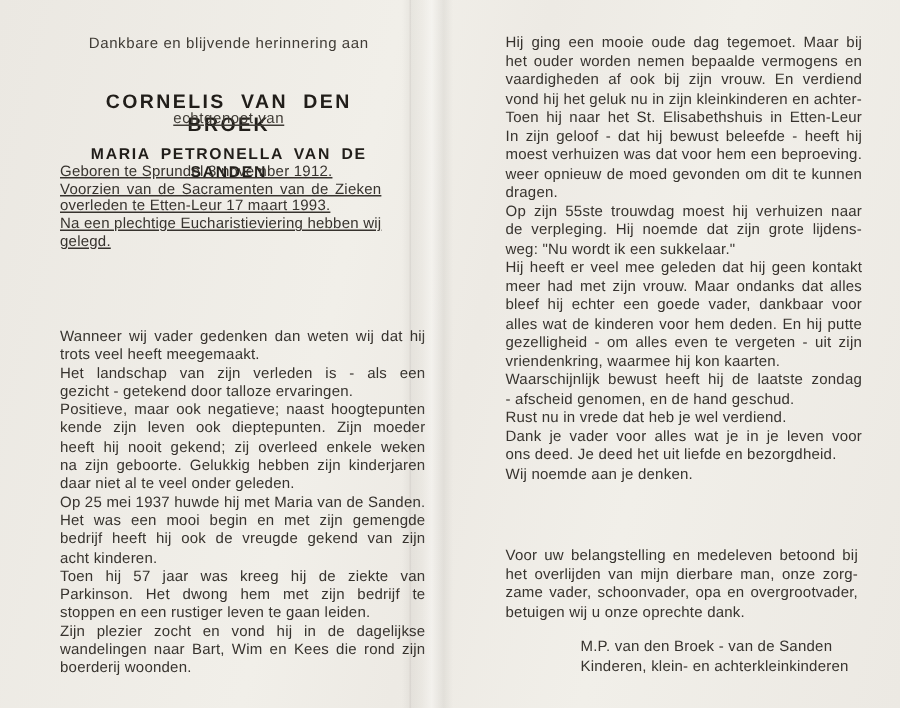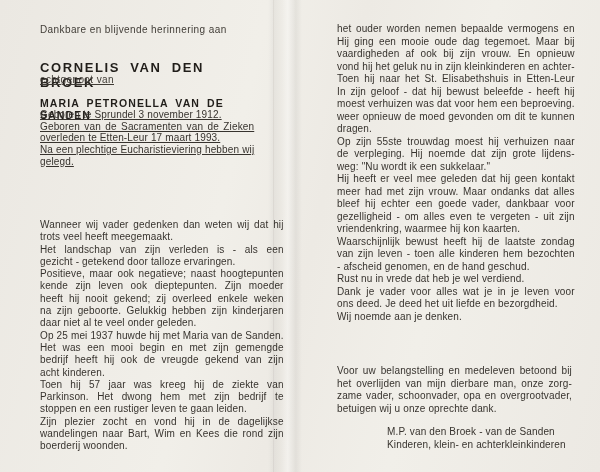--- a/index.html
+++ b/index.html
@@ -12,21 +12,21 @@
   }
   .scan { position:absolute; inset:0; }
   .fold {
     position:absolute; top:0; left:268px; width:34px; height:472px;
     background:linear-gradient(90deg,rgba(0,0,0,0) 0%,rgba(0,0,0,0.045) 18%,rgba(0,0,0,0.015) 38%,rgba(255,255,255,0.30) 58%,rgba(0,0,0,0.05) 82%,rgba(0,0,0,0) 100%);
   }
   .edge-line { position:absolute; top:0; width:1px; height:472px; background:rgba(60,55,48,0.06); }
   .page { position:absolute; top:0; font-size:10px; }
   .page-left  { left:40px;  width:254px; }
   .page-right { left:337px; width:235px; }
-  .heading-block { position:absolute; left:0; width:225px; text-align:left; }
+  .heading-block { position:absolute; left:0; width:225px; text-align:center; }
   .intro    { top:24px; letter-spacing:0.4px; color:#403c36; }
   .name     { top:60px; font-weight:bold; font-size:13px; letter-spacing:1.6px; word-spacing:5px; color:#211e1a; }
   .relation { top:74px; letter-spacing:0.4px; color:#403c36;text-decoration:underline; }
   .spouse   { top:97px; font-weight:bold; font-size:10.5px; letter-spacing:1.1px; word-spacing:3px; color:#211e1a; }
   .para { width:100%; }
   .line { white-space:nowrap; text-align:justify; text-align-last:justify; letter-spacing:0.15px; }
   .para .line:last-child { text-align-last:left; }
   .dates-block  { position:absolute; top:109px; left:0; line-height:11.7px;text-decoration:underline; }
   .memoir-left  { position:absolute; top:219px; left:0; line-height:12.3px; }
   .memoir-right { position:absolute; top:23px;  left:0; line-height:12.5px; }
@@ -43,21 +43,21 @@
     <div class="heading-block intro">Dankbare en blijvende herinnering aan</div>
     <div class="heading-block name">CORNELIS VAN DEN BROEK</div>
     <div class="heading-block relation">echtgenoot van</div>
     <div class="heading-block spouse">MARIA PETRONELLA VAN DE SANDEN</div>
 
     <div class="dates-block">
       <div class="para">
           <div class="line">Geboren te Sprundel 3 november 1912.</div>
         </div>
       <div class="para">
-          <div class="line">Geboren van de Sacramenten van de Zieken</div>
+          <div class="line">Voorzien van de Sacramenten van de Zieken</div>
           <div class="line">overleden te Etten-Leur 17 maart 1993.</div>
         </div>
       <div class="para">
           <div class="line">Na een plechtige Eucharistieviering hebben wij</div>
           <div class="line">gelegd.</div>
         </div>
     </div>
 
     <div class="memoir-left">
       <div class="para">
@@ -93,47 +93,47 @@
         </div>
     </div>
   </div>
 
   <div class="fold"></div>
   <div class="edge-line" style="left:273px;"></div>
 
   <div class="page page-right">
     <div class="memoir-right">
       <div class="para">
+          <div class="line">Hij ging een mooie oude dag tegemoet. Maar bij</div>
           <div class="line">het ouder worden nemen bepaalde vermogens en</div>
-          <div class="line">Hij ging een mooie oude dag tegemoet. Maar bij</div>
-          <div class="line">vaardigheden af ook bij zijn vrouw. En opnieuw</div>
+          <div class="line">vaardigheden af ook bij zijn vrouw. En verdiend</div>
           <div class="line">vond hij het geluk nu in zijn kleinkinderen en achter-</div>
         </div>
       <div class="para">
           <div class="line">Toen hij naar het St. Elisabethshuis in Etten-Leur</div>
           <div class="line">In zijn geloof - dat hij bewust beleefde - heeft hij</div>
           <div class="line">moest verhuizen was dat voor hem een beproeving.</div>
           <div class="line">weer opnieuw de moed gevonden om dit te kunnen</div>
           <div class="line">dragen.</div>
         </div>
       <div class="para">
           <div class="line">Op zijn 55ste trouwdag moest hij verhuizen naar</div>
           <div class="line">de verpleging. Hij noemde dat zijn grote lijdens-</div>
           <div class="line">weg: "Nu wordt ik een sukkelaar."</div>
         </div>
       <div class="para">
           <div class="line">Hij heeft er veel mee geleden dat hij geen kontakt</div>
           <div class="line">meer had met zijn vrouw. Maar ondanks dat alles</div>
           <div class="line">bleef hij echter een goede vader, dankbaar voor</div>
+          <div class="line">alles wat de kinderen voor hem deden. En hij putte</div>
           <div class="line">gezelligheid - om alles even te vergeten - uit zijn</div>
           <div class="line">vriendenkring, waarmee hij kon kaarten.</div>
         </div>
       <div class="para">
           <div class="line">Waarschijnlijk bewust heeft hij de laatste zondag</div>
-          <div class="line">van zijn leven - toen alle kinderen hem bezochten</div>
           <div class="line">- afscheid genomen, en de hand geschud.</div>
         </div>
       <div class="para">
           <div class="line">Rust nu in vrede dat heb je wel verdiend.</div>
         </div>
       <div class="para">
           <div class="line">Dank je vader voor alles wat je in je leven voor</div>
           <div class="line">ons deed. Je deed het uit liefde en bezorgdheid.</div>
         </div>
       <div class="para">

